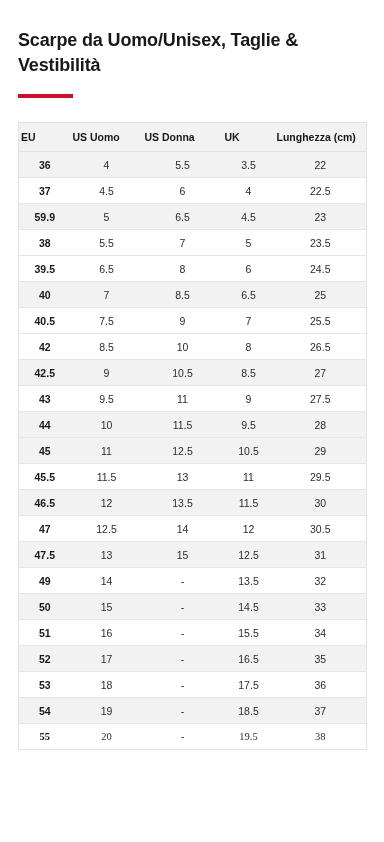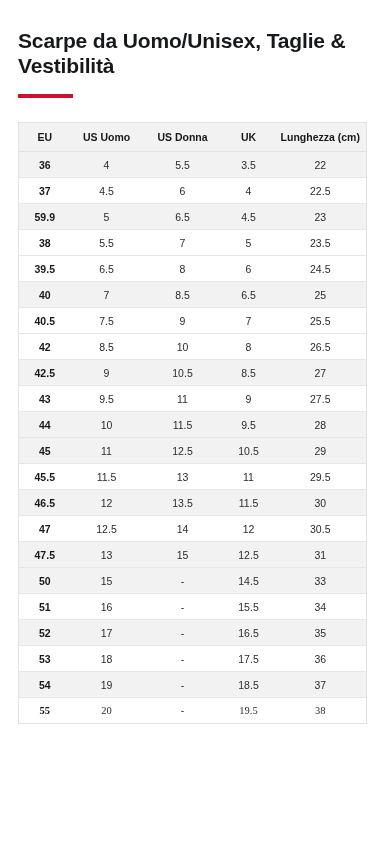--- a/index.html
+++ b/index.html
@@ -17,21 +17,21 @@
   .page {
     width: 384px;
     height: 842px;
     box-sizing: border-box;
     padding: 0 18px;
     position: relative;
   }
   .page-title {
     margin: 0;
     padding-top: 28px;
-    font-size: 21px;
+    font-size: 18px;
     line-height: 25px;
     font-weight: bold;
     letter-spacing: -0.15px;
     color: #16181a;
   }
   .title-rule {
     margin-top: 16px;
     width: 55px;
     height: 4px;
     background: #ce0e2d;
@@ -51,21 +51,21 @@
   table.size-table col.c-usw     { width: 80px; }
   table.size-table col.c-uk      { width: 52px; }
   table.size-table col.c-len     { width: 92px; }
   table.size-table thead th {
     background: #f2f2f2;
     font-weight: bold;
     font-size: 10.5px;
     color: #16181a;
     height: 28px;
     padding: 0 2px;
-    text-align: center;
+    text-align: left;
     border-bottom: 1px solid #e2e2e2;
     white-space: nowrap;
   }
   table.size-table tbody td {
     height: 25px;
     padding: 0 2px;
     text-align: center;
     color: #2b2b2b;
     border-bottom: 1px solid #e6e6e6;
     white-space: nowrap;
@@ -215,20 +215,27 @@
             <td>12</td>
             <td>30.5</td>
           </tr>
           <tr class="striped">
             <td class="eu-cell">47.5</td>
             <td>13</td>
             <td>15</td>
             <td>12.5</td>
             <td>31</td>
           </tr>
+          <tr>
+            <td class="eu-cell">49</td>
+            <td>14</td>
+            <td>-</td>
+            <td>13.5</td>
+            <td>32</td>
+          </tr>
           <tr class="striped">
             <td class="eu-cell">50</td>
             <td>15</td>
             <td>-</td>
             <td>14.5</td>
             <td>33</td>
           </tr>
           <tr>
             <td class="eu-cell">51</td>
             <td>16</td>

